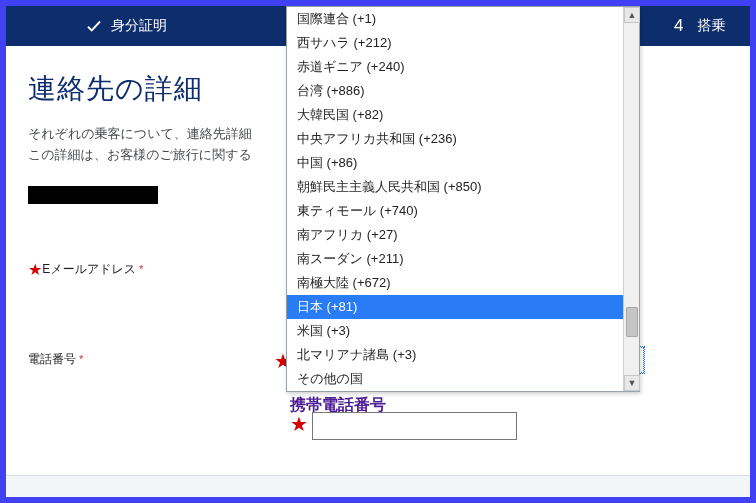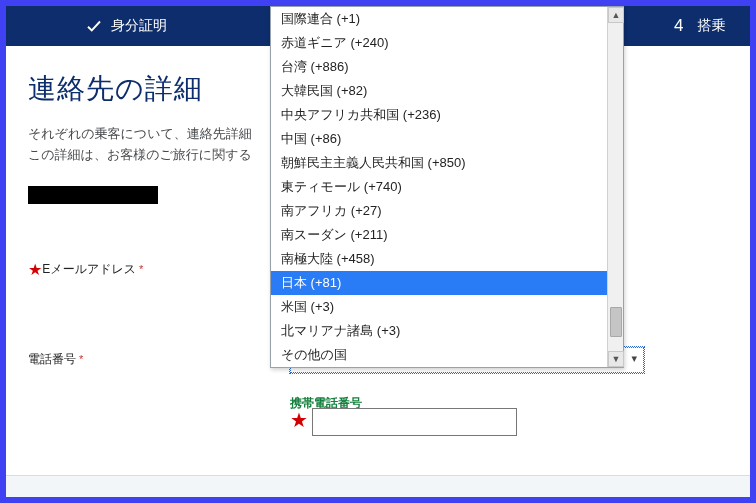--- a/index.html
+++ b/index.html
@@ -121,44 +121,44 @@
     right: 6px; top: 4px;
     font-size: 11px;
     color: #444;
   }
 
   .mobile-group {
     margin-left: 262px;
     margin-top: 22px;
   }
   .mobile-group .mlabel {
-    font-size: 12px;
+    font-size: 16px;
     font-weight: bold;
-    color: #15803d;
+    color: #4c1d95;
     display: block;
   }
   .mobile-group .mstar {
     color: #d40000;
     font-size: 20px;
     line-height: 0.6;
   }
   .mobile-group input {
     width: 205px;
     height: 28px;
     border: 1px solid #777;
     font-size: 13px;
     padding: 2px 6px;
     margin-top: -4px;
   }
 
   
   .dropdown {
     position: absolute;
     top: 0;
-    left: 264px;
+    left: 280px;
     width: 354px;
     background: #fff;
     border: 1px solid #98a2ad;
     box-shadow: 1px 2px 4px rgba(0,0,0,.18);
     z-index: 20;
     font-size: 13px;
     color: #232323;
   }
   .dropdown .opt {
     padding: 3px 8px 3px 10px;
@@ -255,30 +255,31 @@
     <div class="mobile-group">
       <span class="mlabel">携帯電話番号</span>
       <span class="mstar">★</span>
       <input type="text" style="">
     </div>
 
   </div>
 
   <div class="dropdown" id="dd">
     <div class="opt">国際連合 (+1)</div>
+      <div class="opt">西サハラ (+212)</div>
       <div class="opt">赤道ギニア (+240)</div>
       <div class="opt">台湾 (+886)</div>
       <div class="opt">大韓民国 (+82)</div>
       <div class="opt">中央アフリカ共和国 (+236)</div>
       <div class="opt">中国 (+86)</div>
       <div class="opt">朝鮮民主主義人民共和国 (+850)</div>
       <div class="opt">東ティモール (+740)</div>
       <div class="opt">南アフリカ (+27)</div>
       <div class="opt">南スーダン (+211)</div>
-      <div class="opt">南極大陸 (+458)</div>
+      <div class="opt">南極大陸 (+672)</div>
       <div class="opt selected">日本 (+81)</div>
       <div class="opt">米国 (+3)</div>
       <div class="opt">北マリアナ諸島 (+3)</div>
       <div class="opt">その他の国</div>
       <div class="scrollbar">
       <div class="scroll-btn top">▲</div>
       <div class="thumb"></div>
       <div class="scroll-btn bot">▼</div>
     </div>
   </div>

